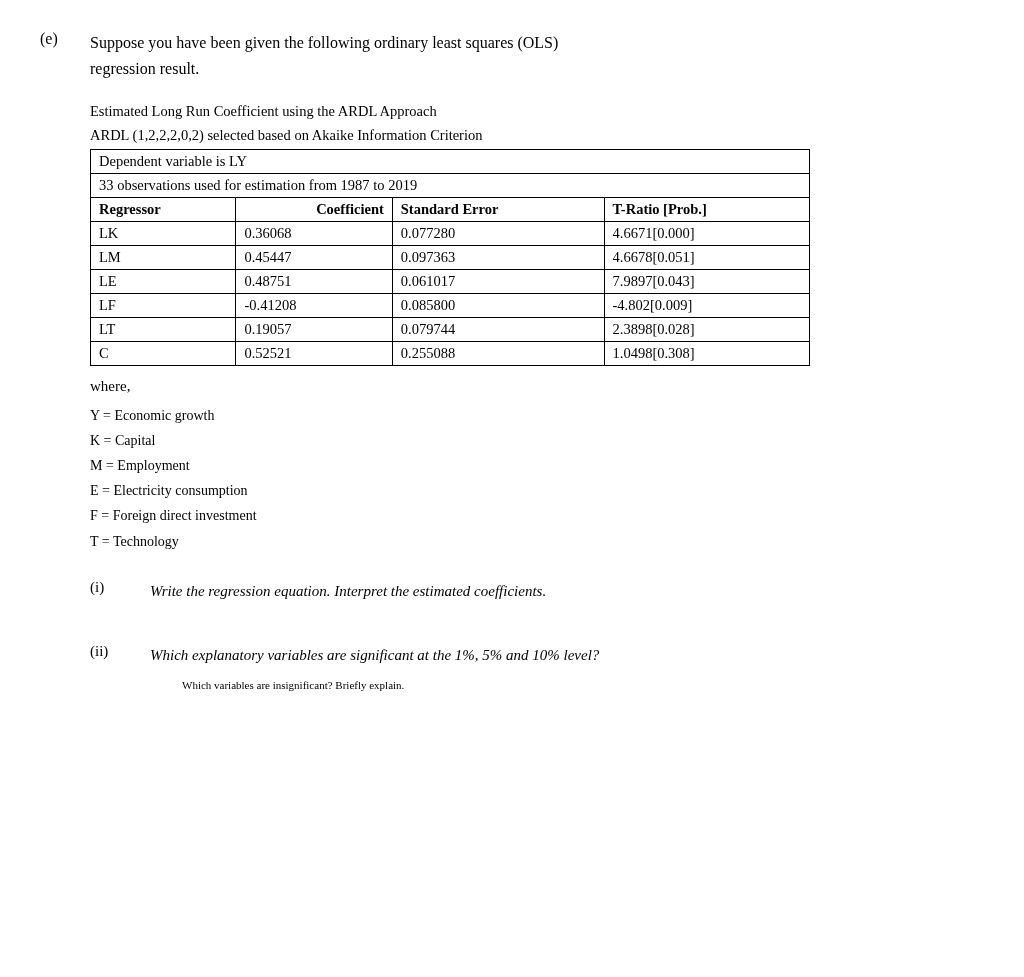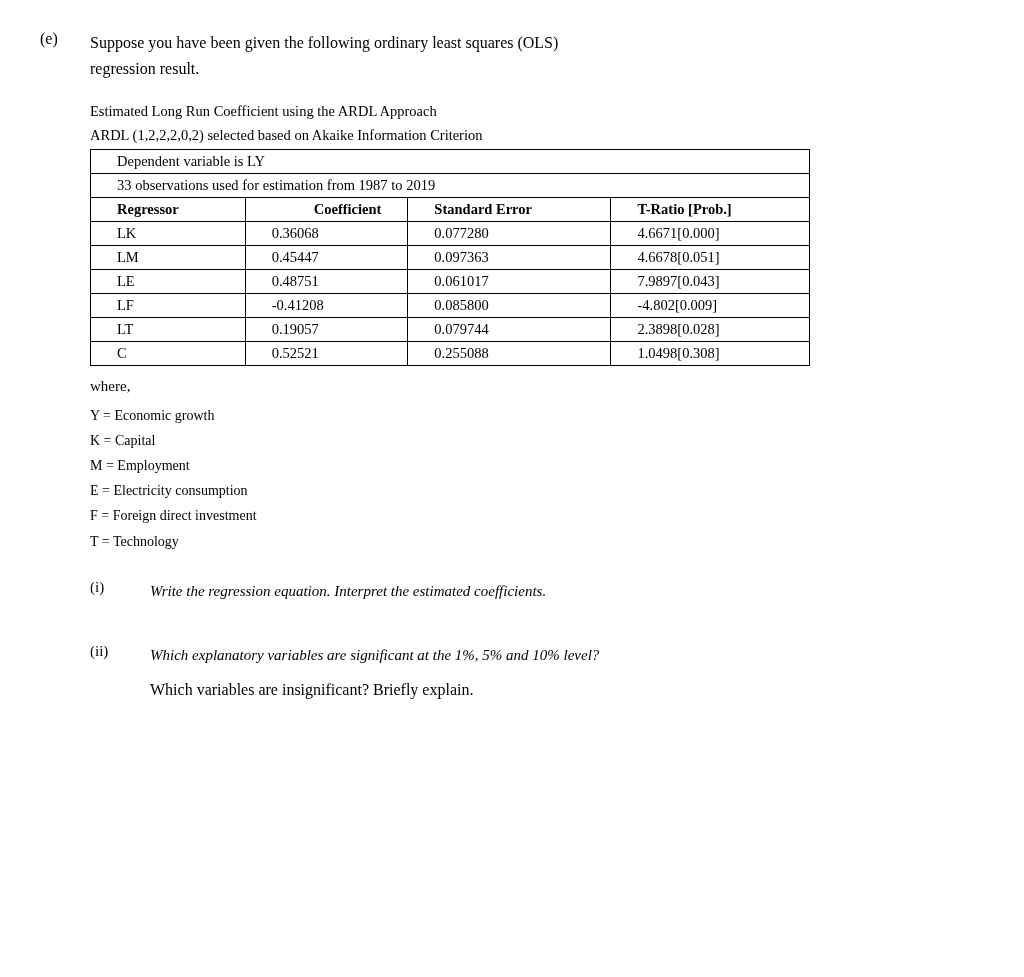--- a/index.html
+++ b/index.html
@@ -83,37 +83,37 @@
       flex-shrink: 0;
     }
 
     .sub-text {
       font-size: 15px;
       line-height: 1.6;
       font-style: italic;
     }
 
     .sub-text-block {
-      margin-left: 60px;
-      font-size: 16px;
+      margin-left: 92px;
+      font-size: 11px;
       line-height: 1.6;
       margin-top: 6px;
     }
 
     
     table.reg-table {
       border-collapse: collapse;
       width: 100%;
       max-width: 720px;
       font-size: 14.5px;
     }
 
     table.reg-table td {
       border: 1px solid #000000;
-      padding: 3px 26px;
+      padding: 3px 8px;
       vertical-align: middle;
     }
 
   </style>
 </head>
 <body>
 
 <div class="main-container">
 
   <div class="question-header">

